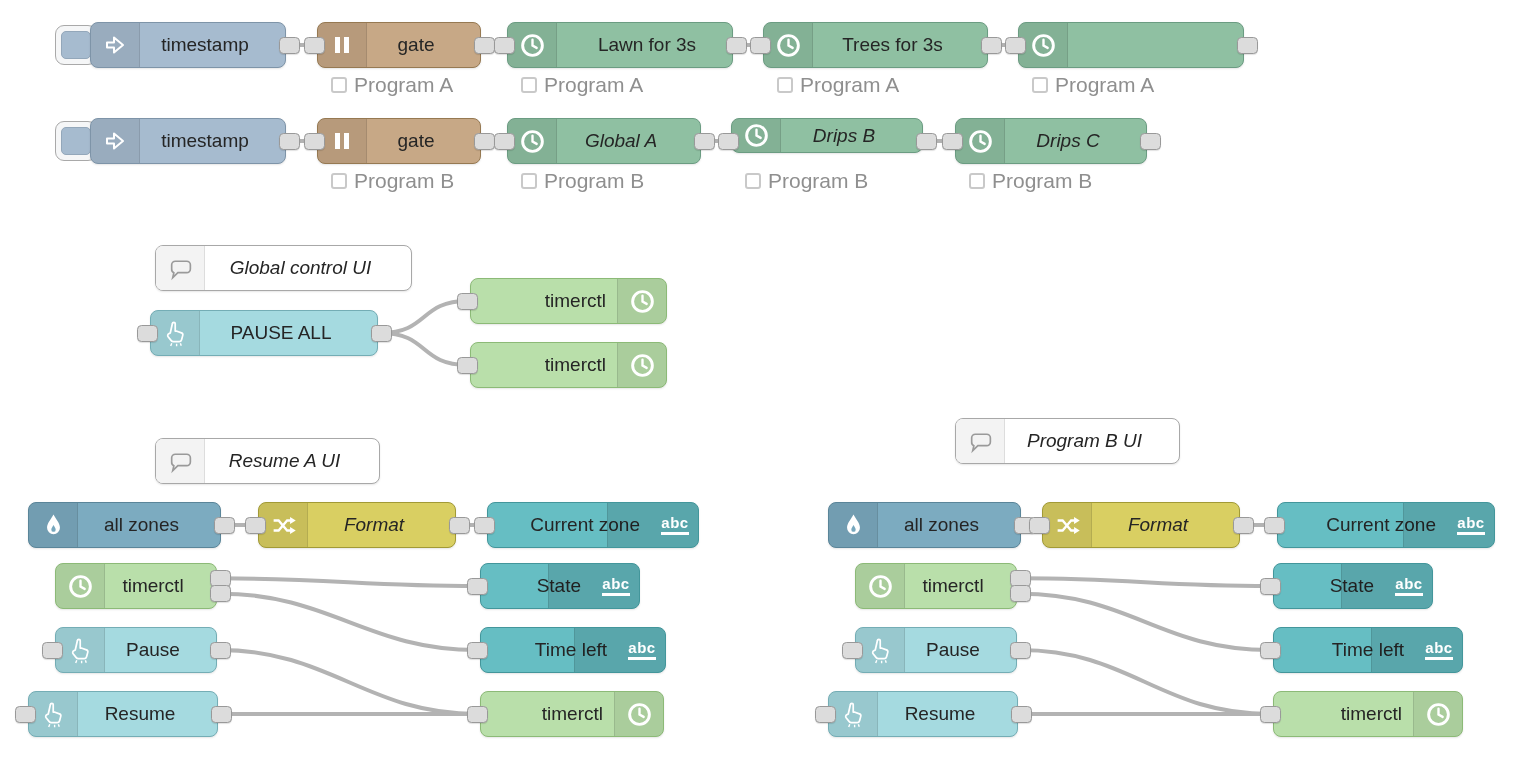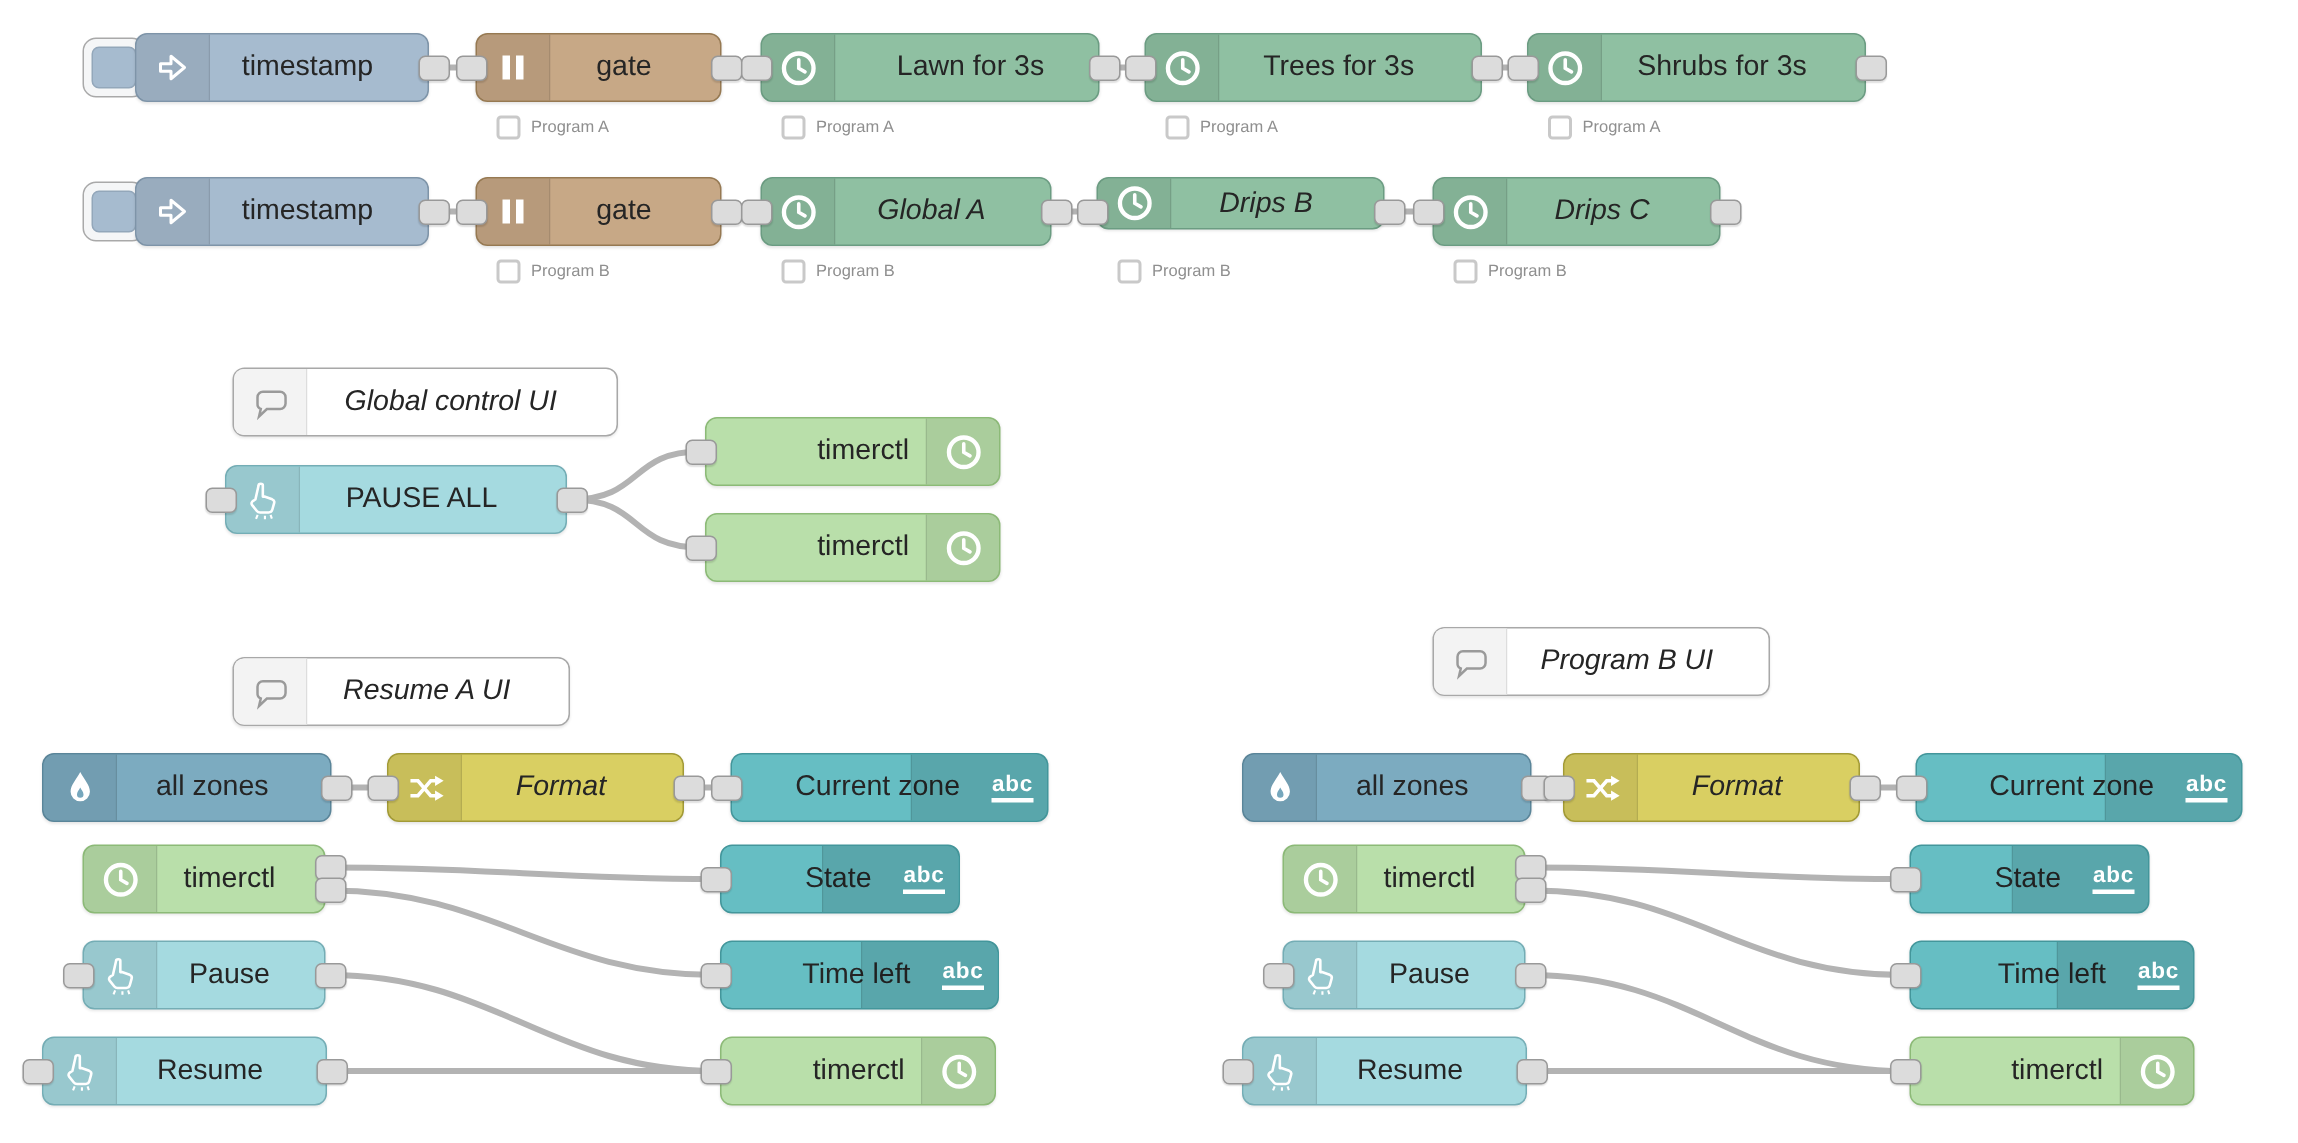--- a/index.html
+++ b/index.html
@@ -19,21 +19,21 @@
   .label.italic{font-style:italic;}
   .badge{position:absolute;right:0;top:0;bottom:0;width:46px;background:rgba(0,0,0,0.12);
         border-left:1px solid rgba(0,0,0,0.10);border-radius:0 6.5px 6.5px 0;
         display:flex;align-items:center;justify-content:center;padding-left:44px;}
   .badge span{color:#fff;font-weight:bold;font-size:15px;line-height:1.05;
         border-bottom:3px solid #fff;padding-bottom:1px;letter-spacing:0.5px;}
   .port{position:absolute;width:21px;height:17px;background:#dcdcdc;border:1.4px solid #999;
         border-radius:4.5px;box-sizing:border-box;z-index:3;box-shadow:0 1px 1px rgba(0,0,0,0.12);}
   .status{position:absolute;display:flex;align-items:center;gap:7px;height:20px;z-index:1;}
   .status .dot{width:12px;height:12px;border:2px solid #c9c9c9;border-radius:3px;background:#fff;}
-  .status .stxt{color:#8f8f8f;font-size:11px;}
+  .status .stxt{color:#8f8f8f;font-size:21px;}
   .inject-btn{position:absolute;width:42px;height:40px;border:1.5px solid #a9a9a9;border-radius:9px;
         background:#f5f6f7;box-sizing:border-box;z-index:1;}
   .inject-btn .inner{position:absolute;left:5px;top:5px;right:5px;bottom:5px;background:#a6bbcf;
         border:1px solid #93a7ba;border-radius:5px;}
   svg{display:block;}
 </style>
 </head>
 <body>
 
 <div class="canvas" style="width: 1532px; height: 762px;">
@@ -118,21 +118,20 @@
       <div class="dot"></div>
       <span class="stxt">Program A</span>
     </div>
     <div class="node" style="left: 1018px; top: 22px; width: 226px; height: 46px; background: rgb(143, 192, 162); border-color: rgb(107, 156, 130);">
       <div class="icon-region icon-left">
         <svg width="27" height="27" viewBox="0 0 26 26">
           <circle cx="13" cy="13" r="9.5" fill="none" stroke="#fff" stroke-width="2.8"></circle>
           <path d="M13 7.5 V13 l4 2.3" fill="none" stroke="#fff" stroke-width="2.3" stroke-linecap="round"></path>
         </svg>
       </div>
-      <span class="label" style="left: 48px; right: 14px;">Shrubs for 3s</span>
     </div>
     <div class="port" style="left: 1004.5px; top: 36.5px;"></div>
     <div class="port" style="left: 1236.5px; top: 36.5px;"></div>
     <div class="status" style="left: 1032px; top: 75px;">
       <div class="dot"></div>
       <span class="stxt">Program A</span>
     </div>
     <div class="inject-btn" style="left: 55px; top: 121px;">
       <div class="inner"></div>
     </div>

